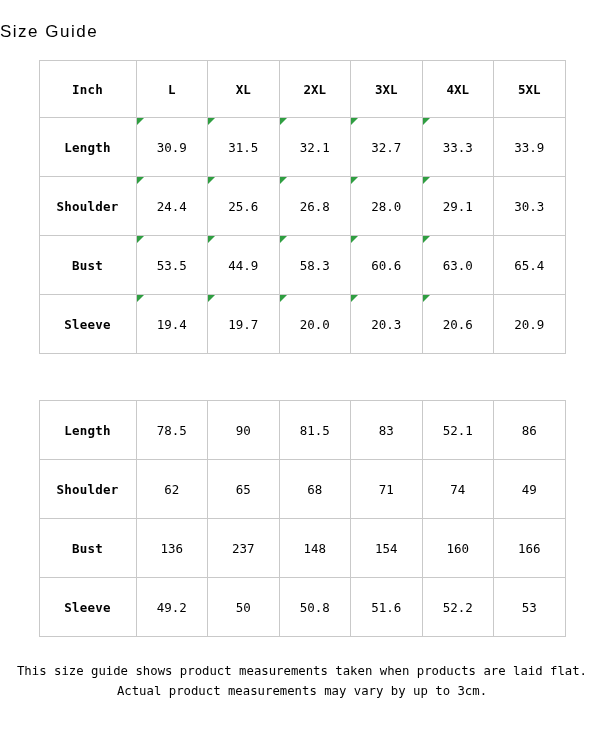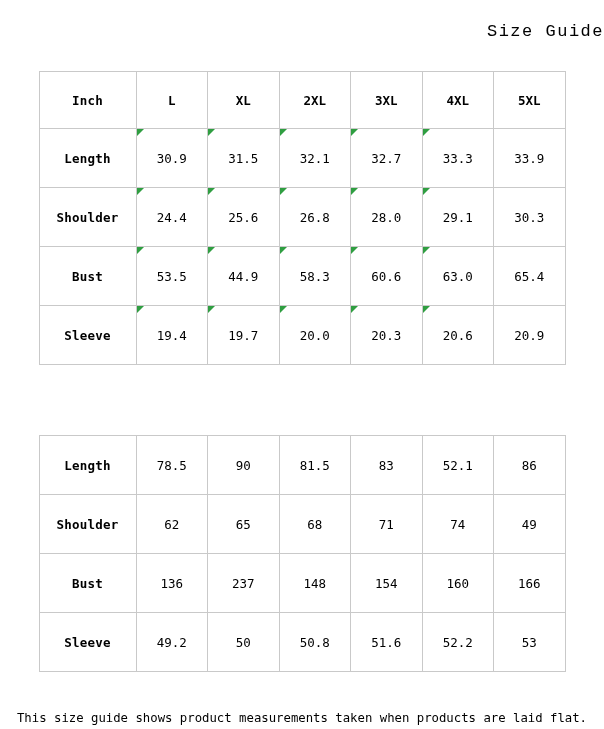--- a/index.html
+++ b/index.html
@@ -15,31 +15,31 @@
     position: relative;
     overflow: hidden;
   }
   .page {
     width: 604px;
     height: 729px;
     position: relative;
     box-sizing: border-box;
   }
   .title {
-    text-align: right;
-    font-family: Liberation Mono, monospace;
+    text-align: left;
+    font-family: Liberation Sans, sans-serif;
     font-size: 17px;
     letter-spacing: 1.5px;
     color: #000;
     padding-top: 22px;
     padding-bottom: 14px;
   }
   table.size-table {
     width: 527px;
-    margin: 16px auto;
+    margin: 4px auto;
     border-collapse: collapse;
     table-layout: fixed;
   }
   table.size-table td {
     border: 1px solid #c9c9c9;
     height: 56px;
     text-align: center;
     vertical-align: middle;
     font-size: 12.5px;
     font-family: "DejaVu Sans Mono", monospace;

